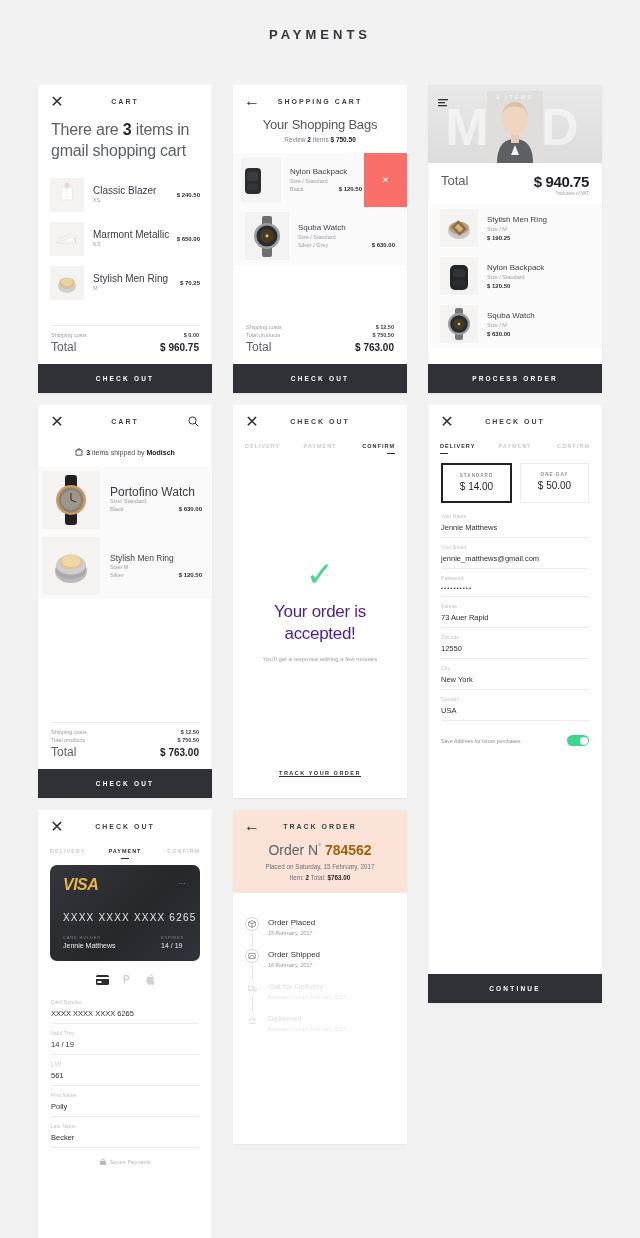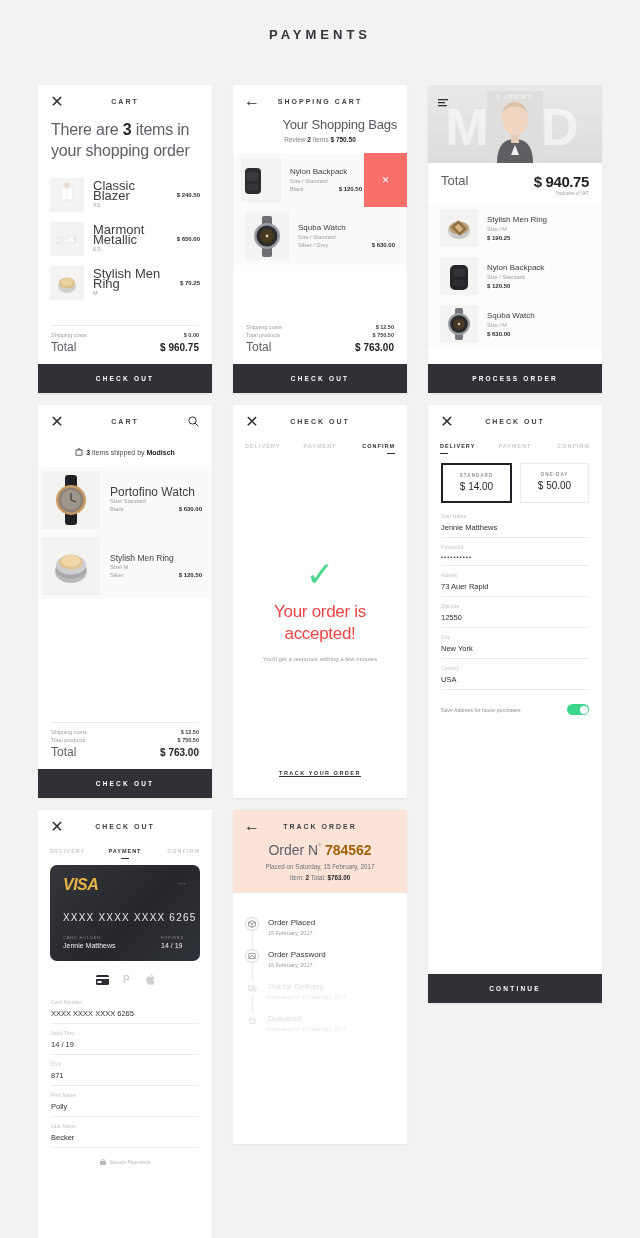--- a/index.html
+++ b/index.html
@@ -68,21 +68,21 @@
     position: relative;
   }
   .thumb {
     width: 34px; height: 34px;
     background: #f2f1f1;
     flex: 0 0 34px;
     margin-right: 9px;
     position: relative;
     overflow: hidden;
   }
-  .iname { font-size: 13px; color: #3a3d43; line-height: 10px; }
+  .iname { font-size: 10px; color: #3a3d43; line-height: 10px; }
   .isub  { font-size: 5.5px; color: #9a9ca0; line-height: 8px; }
   .iprice{ font-size: 6px; font-weight: bold; color: #2b2d32; white-space: nowrap; }
   .itxt { flex: 1; min-width: 0; }
   .rowprice { margin-left: auto; padding-left: 4px; }
 
   .totals { padding: 6px 13px 8px 13px; }
   .trow { display: flex; justify-content: space-between; align-items: baseline; margin-bottom: 2px; }
   .tlabel { font-size: 5.5px; color: #9b9da1; }
   .tval   { font-size: 5.5px; color: #3c3f44; font-weight: bold; }
   .trow.big .tlabel { font-size: 12px; color: #5c5f66; font-weight: 300; }
@@ -114,21 +114,21 @@
   .field { padding: 7px 0 5px 0; border-bottom: 1px solid #ececec; }
   .flabel { font-size: 4.8px; color: #bcbec1; margin-bottom: 4px; letter-spacing: .2px; }
   .fval   { font-size: 7.5px; color: #2d3035; }
 
   
   #card1 { left: 0; top: 0; height: 308px; }
 
   
   #card2 { left: 195px; top: 0; height: 308px; }
   .c2head { text-align: center; padding: 0 10px; }
-  .c2title { font-size: 13px; color: #555860; font-weight: 300; letter-spacing: -0.2px; text-align: right; }
+  .c2title { font-size: 13px; color: #555860; font-weight: 300; letter-spacing: -0.2px; }
   .c2sub { font-size: 6.5px; color: #7d8087; margin-top: 4px; }
   .c2sub b { color: #222; }
   .delrow { background: #fafafa; }
   .delbtn {
     position: absolute; right: 0; top: 0; bottom: 0;
     width: 43px; background: #fa6f6a;
     display: flex; align-items: center; justify-content: center;
     color: #fff; font-size: 9px;
   }
 
@@ -163,21 +163,21 @@
   #card4 { left: 0; top: 320px; height: 393px; }
   .shipby { text-align: center; font-size: 7px; color: #4a4d53; padding: 10px 0 10px; }
   .shipby b { color: #17191d; }
   .bigrow { display: flex; align-items: center; padding: 0 0 0 0; }
   .bigthumb { width: 58px; height: 58px; background: #f2f1f1; flex: 0 0 58px; margin: 4px 10px 4px 4px; position: relative; overflow: hidden; }
 
   
   #card5 { left: 195px; top: 320px; height: 393px; }
   .okwrap { flex: 1; display: flex; flex-direction: column; align-items: center; justify-content: center; padding: 0 14px; }
   .checkmark { color: #49d68c; font-size: 34px; line-height: 34px; margin-bottom: 10px; font-weight: 300; }
-  .okttl { font-size: 17px; color: #ef4444; font-weight: 300; text-align: center; line-height: 22px; letter-spacing: -0.3px;}
+  .okttl { font-size: 17px; color: #4c1d95; font-weight: 300; text-align: center; line-height: 22px; letter-spacing: -0.3px;}
   .oksub { font-size: 6px; color: #9a9ca0; text-align: center; margin-top: 9px; line-height: 10px; }
   .tracklink { text-align: center; font-size: 5.5px; letter-spacing: 1.5px; font-weight: bold; color: #2c2f34; text-decoration: underline; padding-bottom: 22px; }
 
   
   #card6 { left: 390px; top: 320px; height: 598px; }
   .delopts { display: flex; gap: 8px; padding: 12px 13px 4px; }
   .delopt {
     flex: 1; text-align: center; padding: 8px 0 9px;
     border: 1px solid #ebebeb; background: #fff;
   }
@@ -243,21 +243,21 @@
 
 <div class="grid">
 
   <div class="card" id="card1">
     <div class="topbar">
       <div class="icbtn">✕</div>
       <div class="ttl">CART</div>
       <div class="spacer14"></div>
     </div>
     <div class="headline">
-      <span>There are </span><b>3</b><span> items in your shopping order</span>
+      <span>There are </span><b>3</b><span> items in gmail shopping cart</span>
     </div>
     <div style="height:12px"></div>
 
     <div class="itemrow">
       <div class="thumb">
         <svg width="34" height="34" viewBox="0 0 34 34">
             <rect width="34" height="34" fill="#f4f3f2"></rect>
             <path d="M12 8 L11 22 L23 22 L22 8 L17 11 Z" fill="#fdfdfd" stroke="#e3e1df" stroke-width=".6"></path>
             <path d="M17 11 L17 22" stroke="#e8e6e4" stroke-width=".5"></path>
             <ellipse cx="17" cy="7" rx="2.4" ry="2.6" fill="#e8d7c8"></ellipse>
@@ -598,20 +598,24 @@
         <div class="n">ONE-DAY</div>
         <div class="p">$ 50.00</div>
       </div>
     </div>
     <div class="fieldwrap">
       <div class="field">
         <div class="flabel">Your Name</div>
         <div class="fval">Jennie Matthews</div>
       </div>
       <div class="field">
+        <div class="flabel">Your Email</div>
+        <div class="fval">jennie_matthews@gmail.com</div>
+      </div>
+      <div class="field">
         <div class="flabel">Password</div>
         <div class="fval" style="font-size:6px;letter-spacing:1px;">••••••••••</div>
       </div>
       <div class="field">
         <div class="flabel">Adress</div>
         <div class="fval">73 Auer Rapid</div>
       </div>
       <div class="field">
         <div class="flabel">Zipcode</div>
         <div class="fval">12550</div>
@@ -683,21 +687,21 @@
       <div class="field">
         <div class="flabel">Card Number</div>
         <div class="fval">XXXX XXXX XXXX 6265</div>
       </div>
       <div class="field">
         <div class="flabel">Valid Thru</div>
         <div class="fval">14 / 19</div>
       </div>
       <div class="field">
         <div class="flabel">CVV</div>
-        <div class="fval">871</div>
+        <div class="fval">561</div>
       </div>
       <div class="field">
         <div class="flabel">First Name</div>
         <div class="fval">Polly</div>
       </div>
       <div class="field">
         <div class="flabel">Last Name</div>
         <div class="fval">Becker</div>
       </div>
     </div>
@@ -747,21 +751,21 @@
       </div>
       <div class="tlitem">
         <div class="connector"></div>
         <div class="dot">
           <svg width="8" height="8" viewBox="0 0 8 8">
               <rect x=".8" y="1.4" width="6.4" height="5.2" rx=".6" fill="none" stroke="currentColor" stroke-width=".7"></rect>
               <path d="M1.2 6.2 L4 3 L6.8 6.2" fill="none" stroke="currentColor" stroke-width=".7"></path>
             </svg>
         </div>
         <div>
-          <div class="tlname">Order Password</div>
+          <div class="tlname">Order Shipped</div>
           <div class="tldate">16 February, 2017</div>
         </div>
       </div>
       <div class="tlitem dim">
         <div class="connector"></div>
         <div class="dot" style="border:none;">
           <svg width="9" height="7" viewBox="0 0 9 7">
               <rect x=".4" y="1" width="4.6" height="4" fill="none" stroke="currentColor" stroke-width=".7"></rect>
               <path d="M5 2.2 H7 L8.4 3.6 V5 H5 Z" fill="none" stroke="currentColor" stroke-width=".7"></path>
               <circle cx="2.4" cy="5.6" r=".9" fill="none" stroke="currentColor" stroke-width=".6"></circle>

